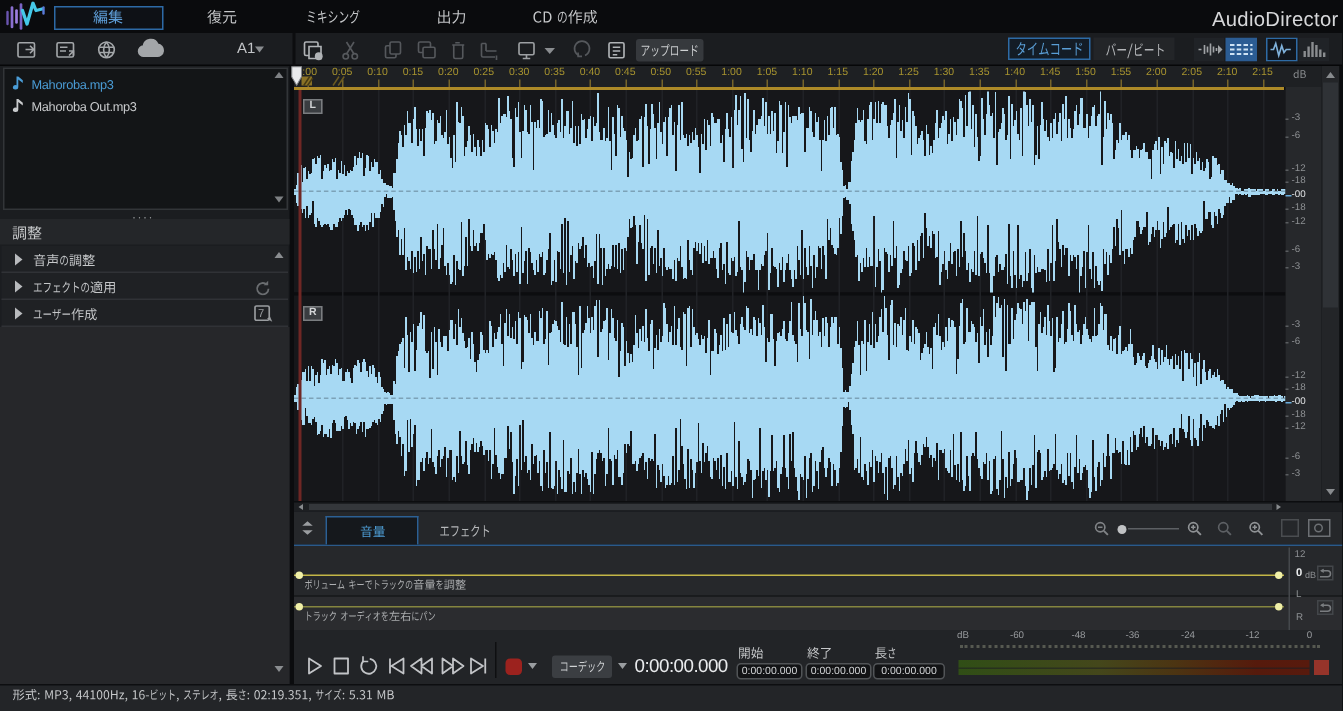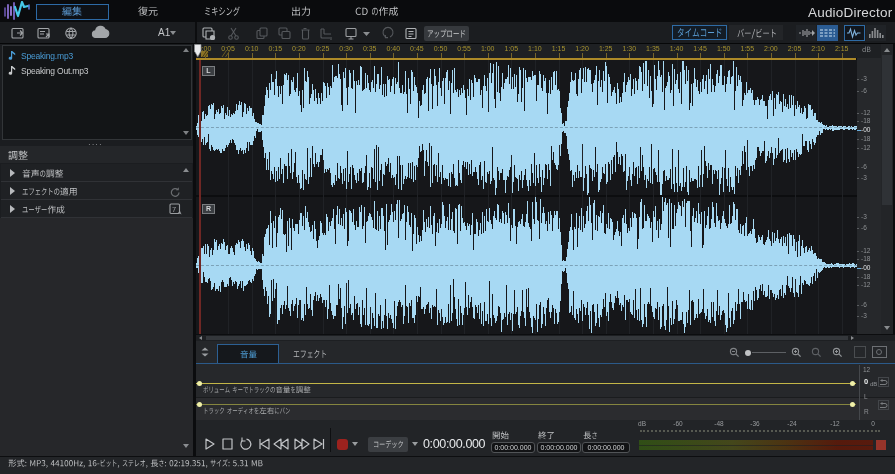--- a/index.html
+++ b/index.html
@@ -156,25 +156,25 @@
       <rect x="83.4" y="8" width="1.6" height="5"></rect>
       <rect x="86" y="10" width="1.6" height="3"></rect>
 </g>
   </svg>
 <div class="ab" style="left:0;top:44px;width:195px;height:412px;background:#1b1d20"></div>
 <div class="ab" style="left:193px;top:44px;width:3px;height:412px;background:#0b0c0e"></div>
 <div class="ab" style="left:2px;top:45px;width:190px;height:95px;background:#131517;border:1px solid #323538;box-sizing:border-box"></div>
 <svg class="ab" style="left:8px;top:50px" width="9" height="11" viewBox="0 0 9 11">
 <path d="M3 1h1.2l3 2.5v1.8L4.2 3v5.2a1.8 1.5 0 1 1-1.2-1.4z" fill="#4a9cd6"></path>
   </svg>
-<div class="ab" style="left:21px;top:51px;color:#4a9cd6;font-size:8.5px;letter-spacing:-0.2px">Speaking.mp3</div>
+<div class="ab" style="left:21px;top:51px;color:#4a9cd6;font-size:8.5px;letter-spacing:-0.2px">Mahoroba.mp3</div>
 <svg class="ab" style="left:8px;top:65px" width="9" height="11" viewBox="0 0 9 11">
 <path d="M3 1h1.2l3 2.5v1.8L4.2 3v5.2a1.8 1.5 0 1 1-1.2-1.4z" fill="#c8cacc"></path>
   </svg>
-<div class="ab" style="left:21px;top:66px;color:#c8cacc;font-size:8.5px;letter-spacing:-0.2px">Speaking Out.mp3</div>
+<div class="ab" style="left:21px;top:66px;color:#c8cacc;font-size:8.5px;letter-spacing:-0.2px">Mahoroba Out.mp3</div>
 <div class="ab" style="left:183px;top:48px;width:0;height:0;border-left:3.5px solid transparent;border-right:3.5px solid transparent;border-bottom:4.5px solid #7e8184"></div>
 <div class="ab" style="left:183px;top:131px;width:0;height:0;border-left:3.5px solid transparent;border-right:3.5px solid transparent;border-top:4.5px solid #7e8184"></div>
 <div class="ab" style="left:88px;top:140px;color:#94979a;font-size:8px;letter-spacing:1px">····</div>
 <div class="ab" style="left:0;top:146px;width:193px;height:17px;background:#242629"></div>
 <svg style="position:absolute;left:8.0px;top:149.0px;overflow:visible" width="20.0" height="13.2" viewBox="0 -1000 2000.0 1320">
     <g fill="#c9cbcd">
       <use href="#g30" x="0"></use>
       <use href="#g31" x="1000"></use>
     </g>
   </svg>

